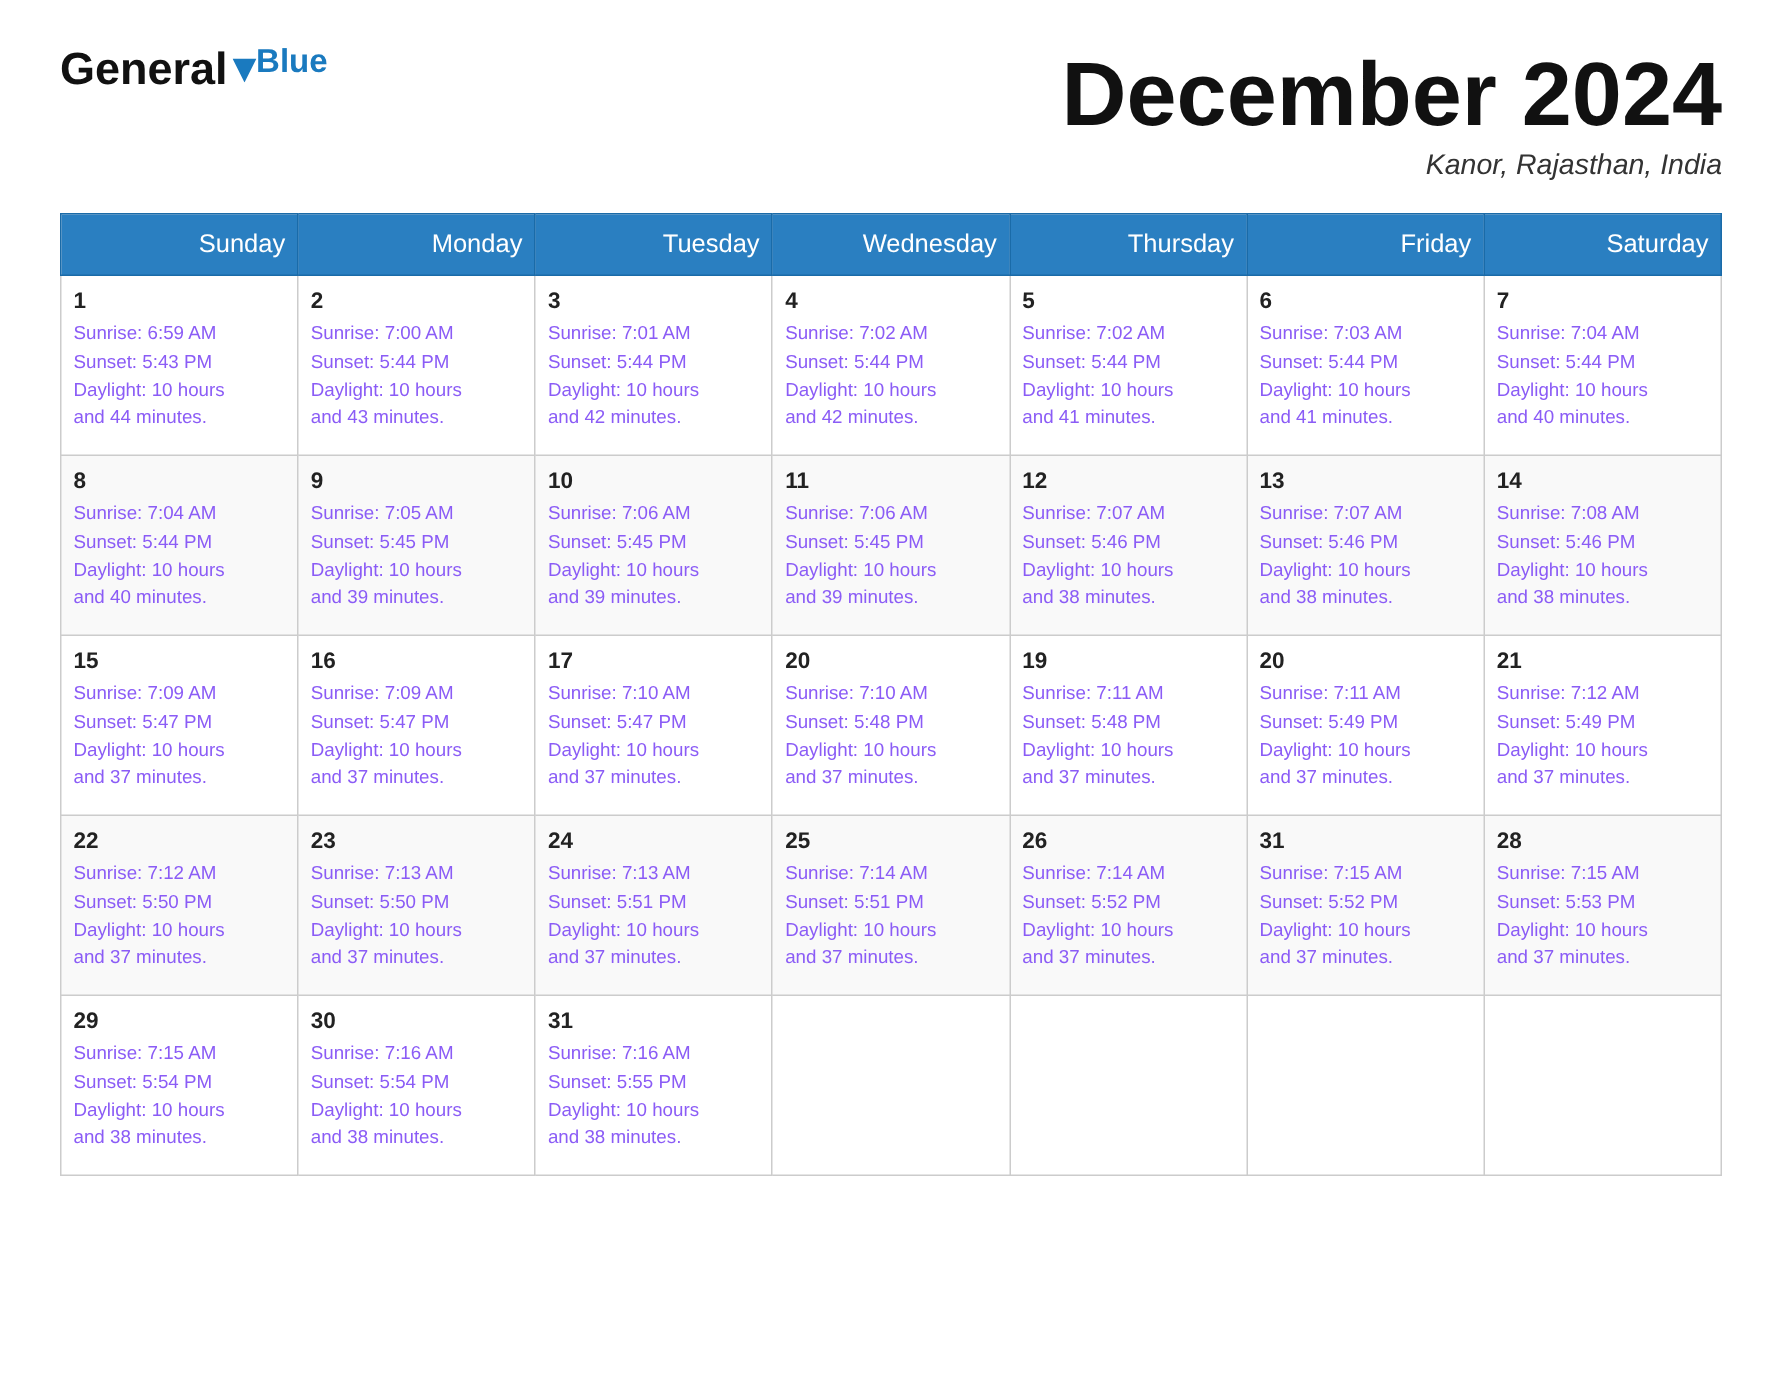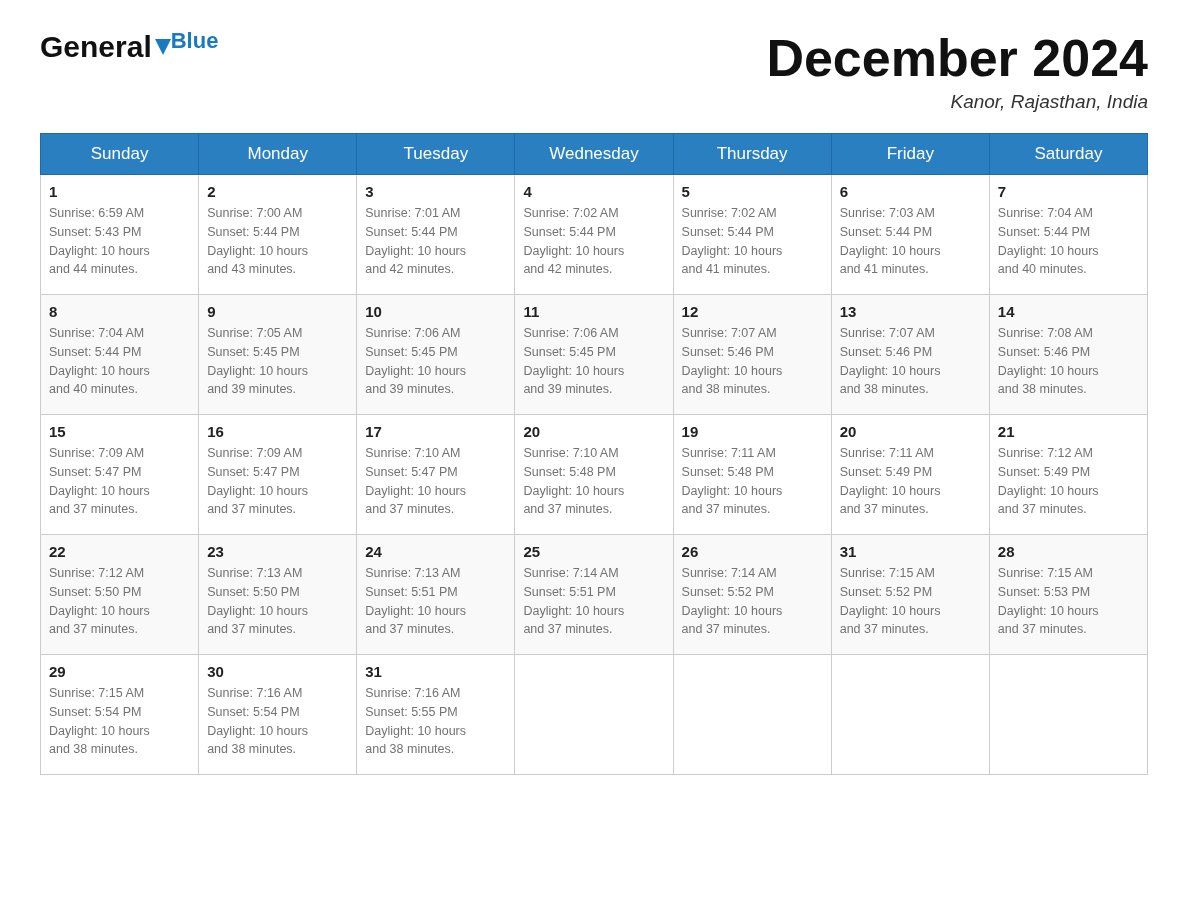--- a/index.html
+++ b/index.html
@@ -21,21 +21,21 @@
       align-items: flex-start;
     }
     .logo-line {
       display: flex;
       align-items: center;
     }
     .title-section {
       text-align: right;
     }
     .month-title {
-      font-size: 52px;
+      font-size: 60px;
       font-weight: bold;
       color: #111;
       line-height: 1.1;
     }
     .location {
       font-size: 19px;
       color: #333;
       margin-top: 4px;
       font-style: italic;
     }
@@ -43,21 +43,21 @@
       width: 100%;
       border-collapse: collapse;
       border: 1px solid #999;
     }
     .calendar-table th {
       background-color: #2a7fc1;
       color: #fff;
       font-size: 17px;
       font-weight: normal;
       padding: 10px 8px;
-      text-align: center;
+      text-align: right;
       border: 1px solid #1a6ba8;
     }
     .calendar-table td {
       vertical-align: top;
       padding: 8px 8px;
       border: 1px solid #ccc;
       font-size: 13px;
       color: #222;
       width: calc(100% / 7);
       min-height: 110px;
@@ -65,21 +65,21 @@
     }
     .day-number {
       font-size: 15px;
       font-weight: bold;
       margin-bottom: 4px;
       display: block;
     }
     .day-info {
       font-size: 12.5px;
       line-height: 1.5;
-      color: #737373;
+      color: #8b5cf6;
     }
     .empty-cell {
       background: #fff;
     }
     tr:nth-child(even) td {
       background-color: #f9f9f9;
     }
     tr td {
       background-color: #fff;
     }

